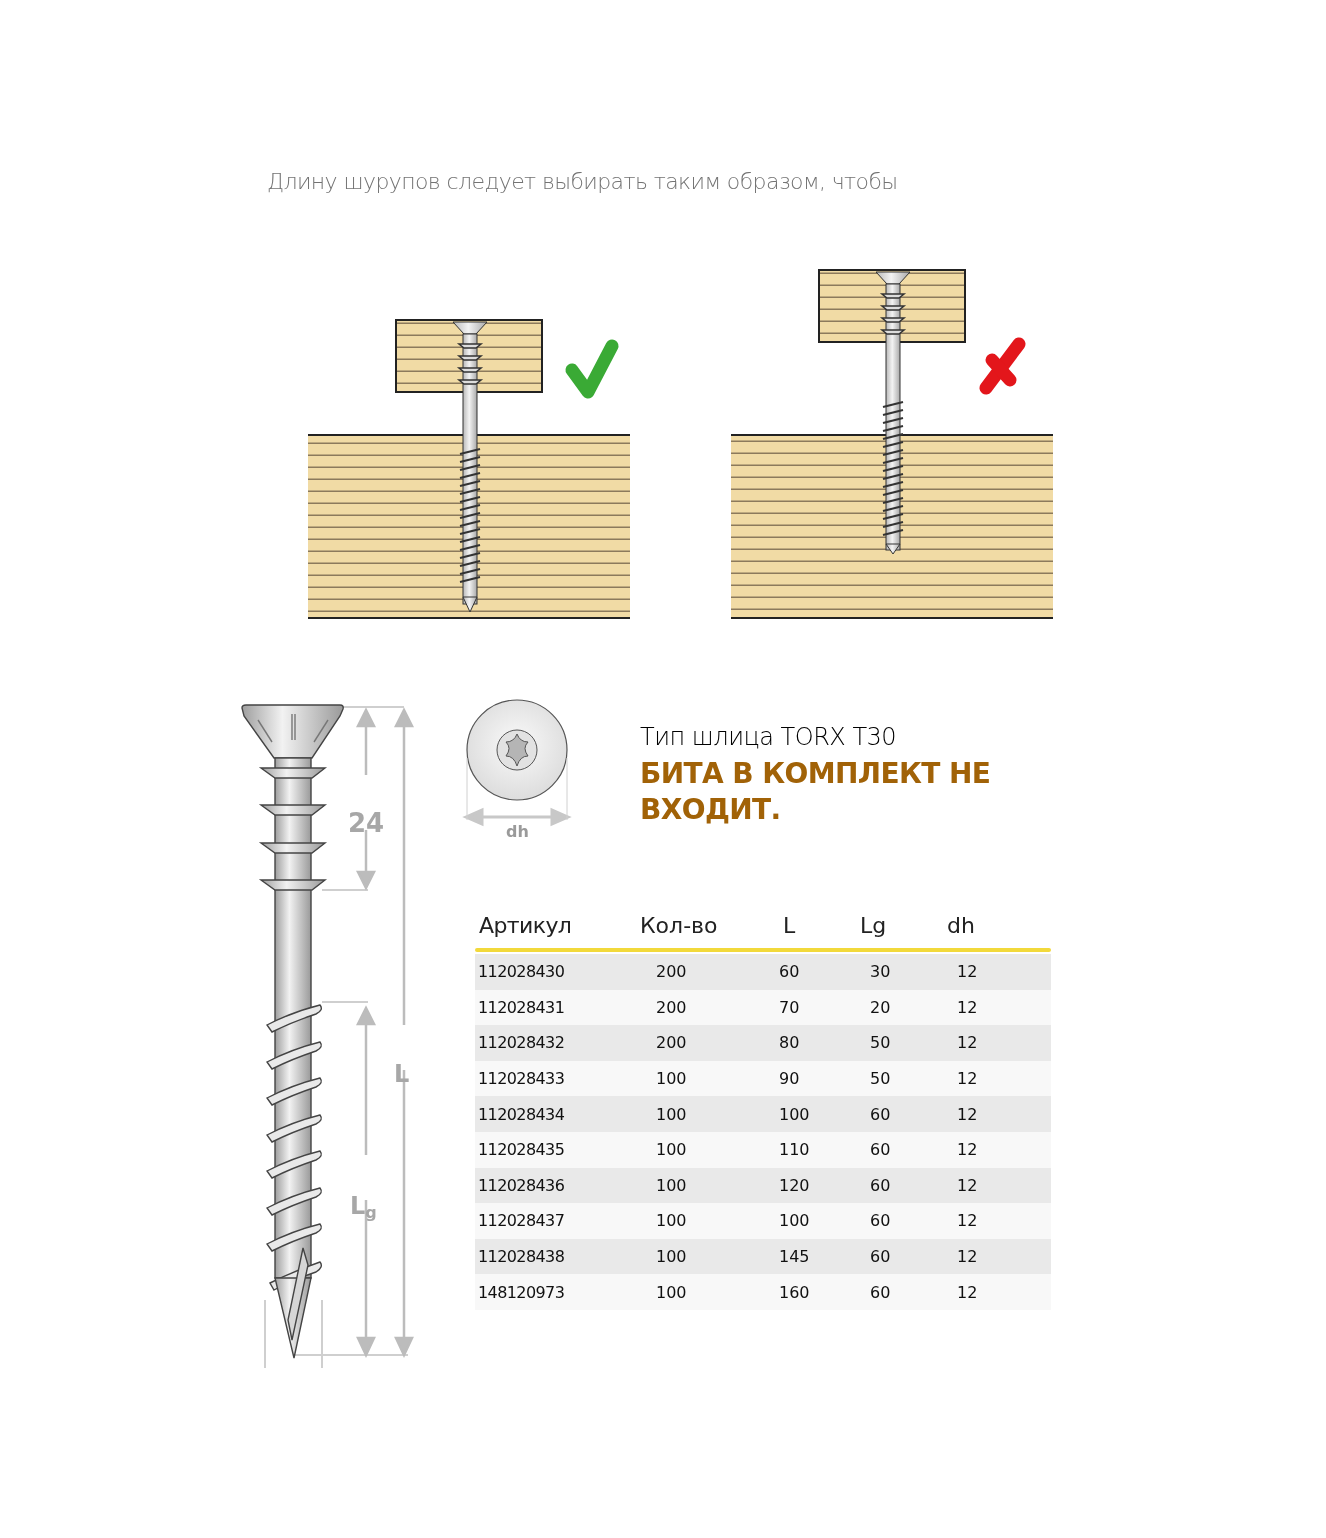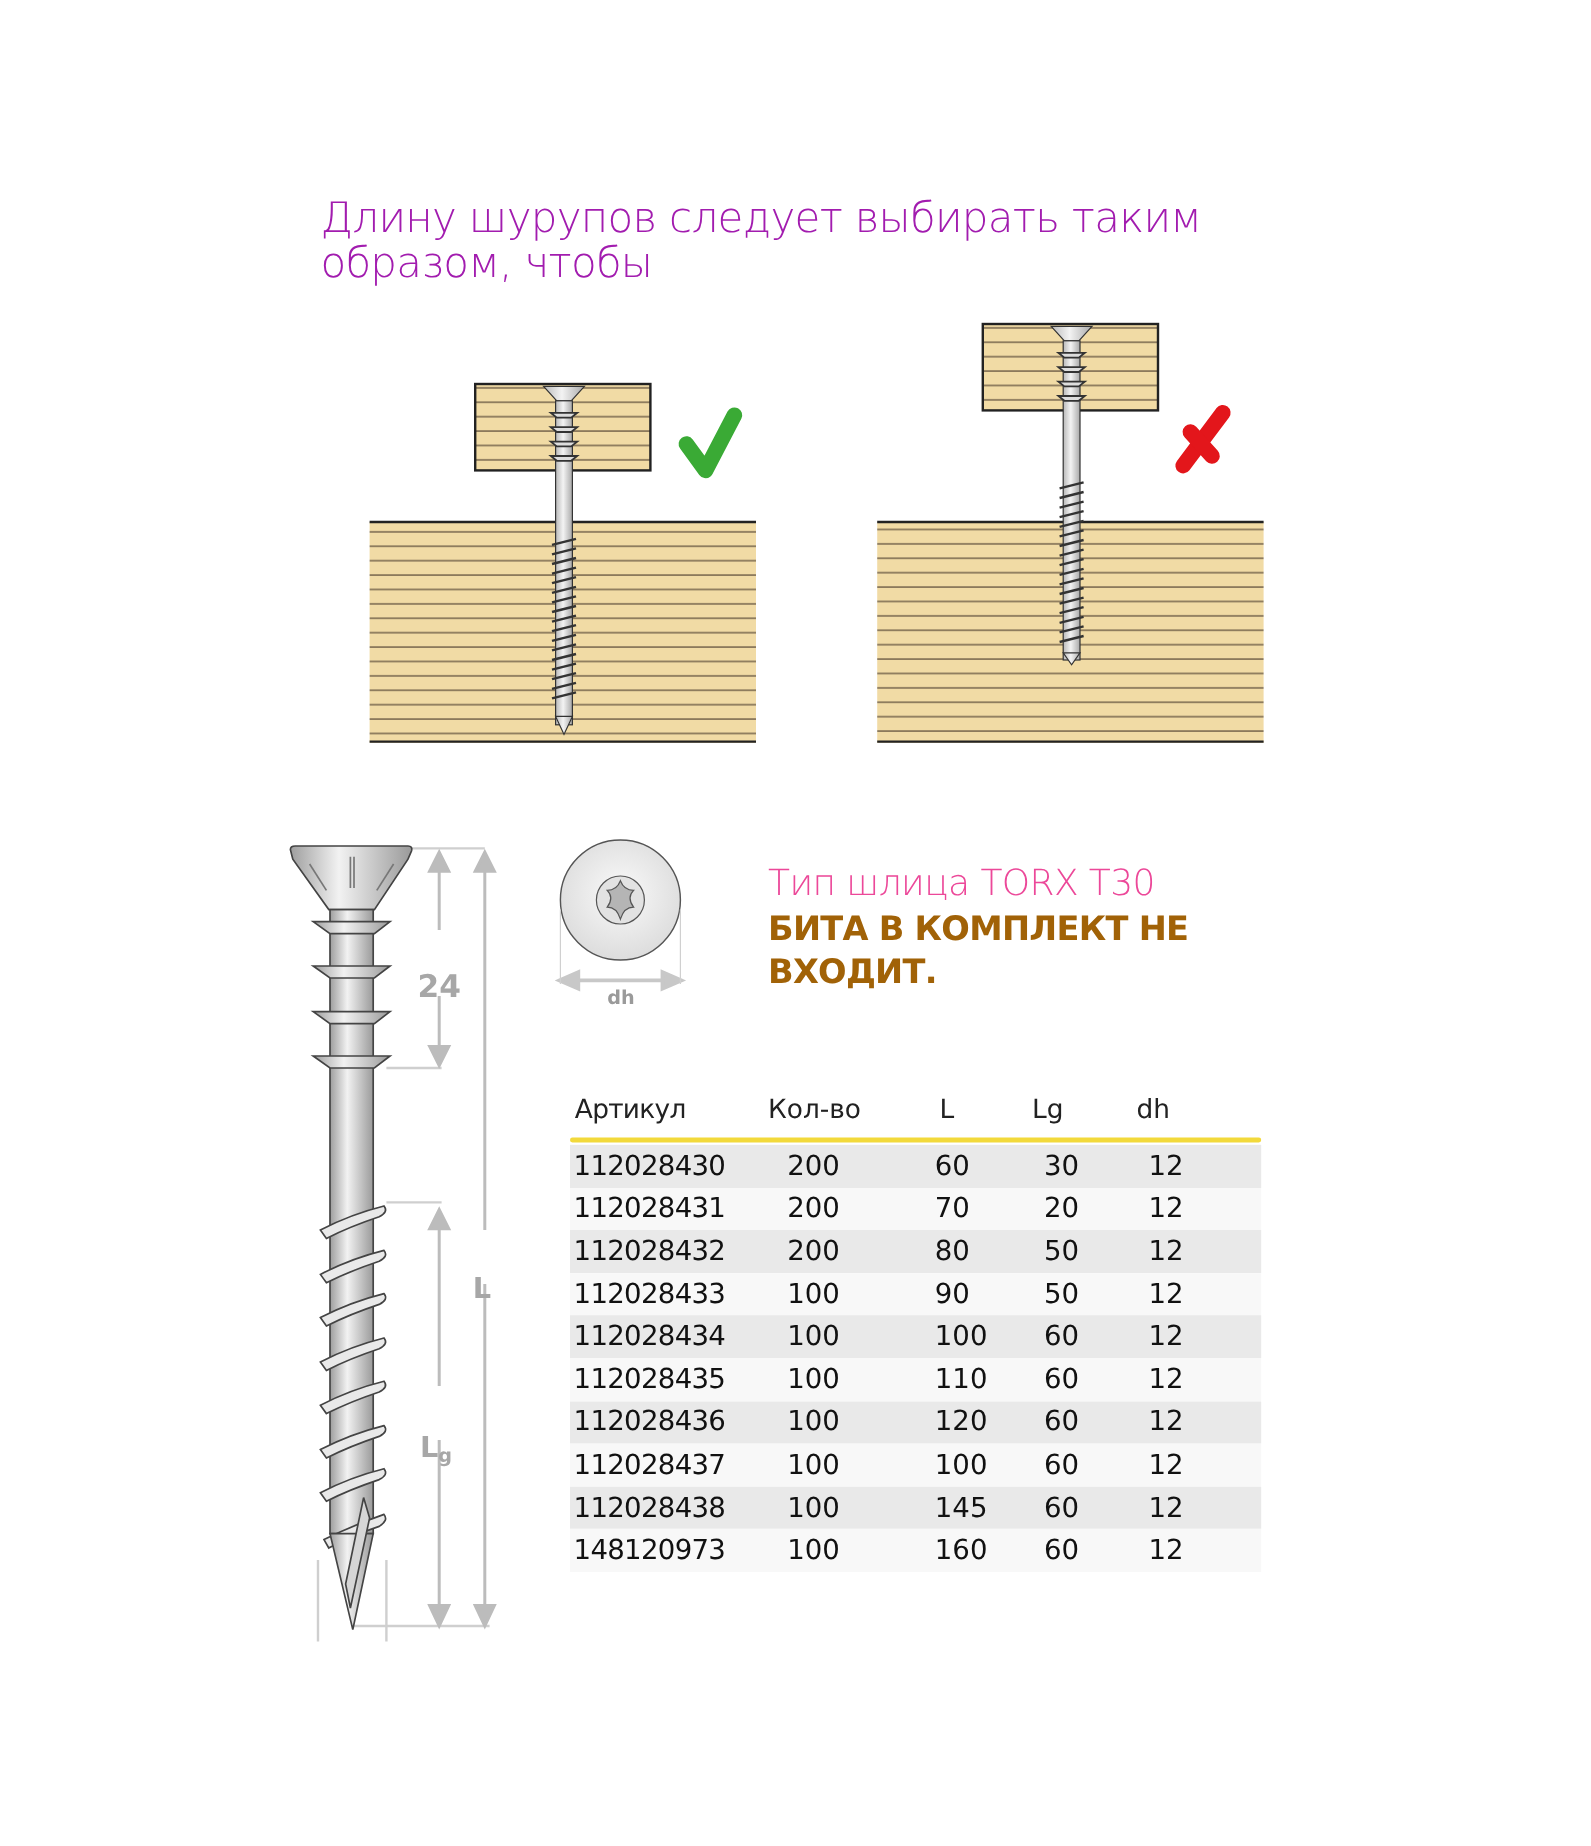--- a/index.html
+++ b/index.html
@@ -1,45 +1,45 @@
 <!DOCTYPE html>
 <html><head>
 <meta charset="utf-8">
 <style>
   * { box-sizing: border-box; margin: 0; padding: 0; }
   html, body { width: 1326px; height: 1538px; background: #ffffff; overflow: hidden; }
   body { position: relative; font-family: "DejaVu Sans", "Liberation Sans", sans-serif; color: #111; }
 
   .intro {
     position: absolute; left: 267px; top: 163px; width: 840px;
-    font-size: 35px; line-height: 38px; color: #a21caf;
+    font-size: 22px; line-height: 38px; color: #737373;
     font-weight: 300; letter-spacing: -0.6px;
   }
   .intro span { display: block; }
 
   .illus { position: absolute; }
   .illus svg { display: block; }
 
   .torx-text { position: absolute; left: 640px; top: 718px; width: 420px; }
-  .torx-type { font-size: 30px; line-height: 38px; color: #ec4899; font-weight: 300; letter-spacing: -0.5px; }
+  .torx-type { font-size: 24px; line-height: 38px; color: #000000; font-weight: 300; letter-spacing: -0.5px; }
   .torx-warning { font-size: 28px; line-height: 36px; font-weight: bold; color: #a16207; letter-spacing: -0.6px; }
 
   .spec-table { position: absolute; left: 475px; top: 902px; width: 576px; }
   .spec-head { display: flex; height: 46px; align-items: center; position: relative; }
   .spec-head .cell { font-size: 22px; color: #222; }
   .spec-head .cell.big { font-size: 22px; }
   .spec-head::after {
     content: ""; position: absolute; left: 0; right: 0; bottom: -4px; height: 4px;
     background: #f2d93b; border-radius: 2px;
   }
   .spec-body { margin-top: 6px; }
   .spec-row { display: flex; height: 35.6px; align-items: center; }
   .spec-row:nth-child(odd) { background: #e9e9e9; }
   .spec-row:nth-child(even) { background: #f8f8f8; }
-  .cell { font-size: 23px; color: #111; white-space: nowrap; }
+  .cell { font-size: 16px; color: #111; white-space: nowrap; }
   .c-art { width: 165px; padding-left: 3px; letter-spacing: -0.6px; }
   .c-qty { width: 135px; padding-left: 16px; }
   .c-l   { width: 85px; padding-left: 4px; }
   .c-lg  { width: 87px; padding-left: 10px; }
   .c-dh  { width: 104px; padding-left: 10px; }
   .spec-head .c-art { padding-left: 4px; }
   .spec-head .c-qty { padding-left: 0; }
   .spec-head .c-l { padding-left: 8px; }
   .spec-head .c-lg { padding-left: 0; }
   .spec-head .c-dh { padding-left: 0; }

